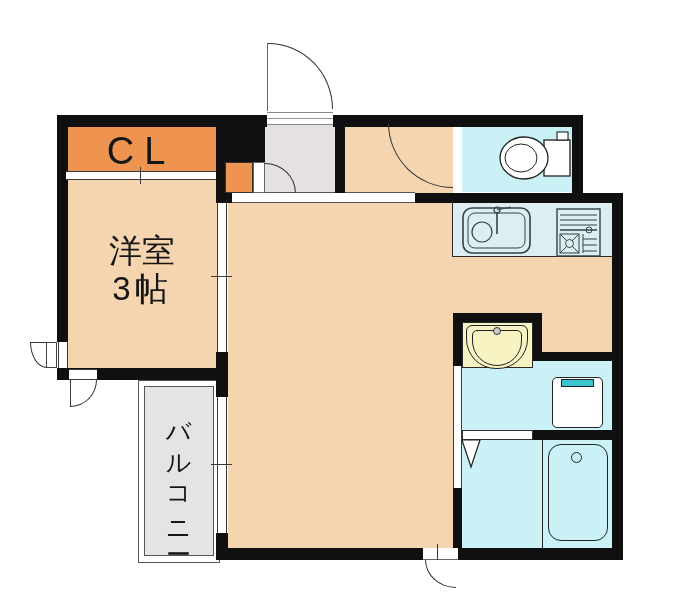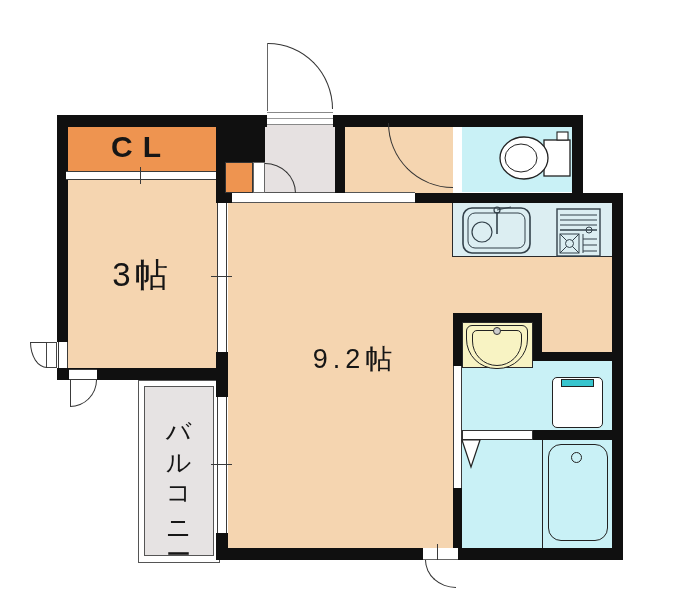--- a/index.html
+++ b/index.html
@@ -138,26 +138,26 @@
 
   <div class="abs" style="left:462px;top:430px;width:71px;height:10px;background:#ffffff;border:1px solid #333;box-sizing:border-box;"></div>
   <svg class="abs" style="left:461px;top:439px;" width="20" height="30" viewBox="0 0 20 30">
     <polygon points="1,1 19,1 10,28" fill="#ffffff" stroke="#222" stroke-width="1.2"></polygon>
   </svg>
 
   <div class="abs" style="left:423px;top:548px;width:35px;height:12px;background:#ffffff;border-bottom:1px solid #666;box-sizing:border-box;"></div>
   <div class="vline" style="left:437px;top:544px;height:16px;"></div>
   <div class="arc arc-bl" style="left:425px;top:560px;width:31px;height:28px;"></div>
 
-  <div class="label" style="left:66px;top:130px;width:150px;font-size:30px;letter-spacing:10px;font-weight:bold;">
+  <div class="label" style="left:66px;top:130px;width:150px;font-size:38px;letter-spacing:10px;font-weight:normal;">
     <span>CL</span>
   </div>
   <div class="label" style="left:62px;top:232px;width:160px;font-size:33px;line-height:38px;">
-    <div style="letter-spacing:4px;margin-top:24px;">3帖</div>
+    <div>洋室</div>
+    <div style="letter-spacing:4px;">3帖</div>
   </div>
   <div class="label" style="left:270px;top:342px;width:170px;font-size:29px;line-height:34px;">
-    <div style="font-size:27px;letter-spacing:5px;">9.2帖</div>
   </div>
   <div class="label" style="left:162px;top:392px;width:34px;height:166px;font-size:25px;writing-mode:vertical-rl;letter-spacing:6px;">
     <span>バルコニー</span>
   </div>
 
 </div>
 
 </body></html>

